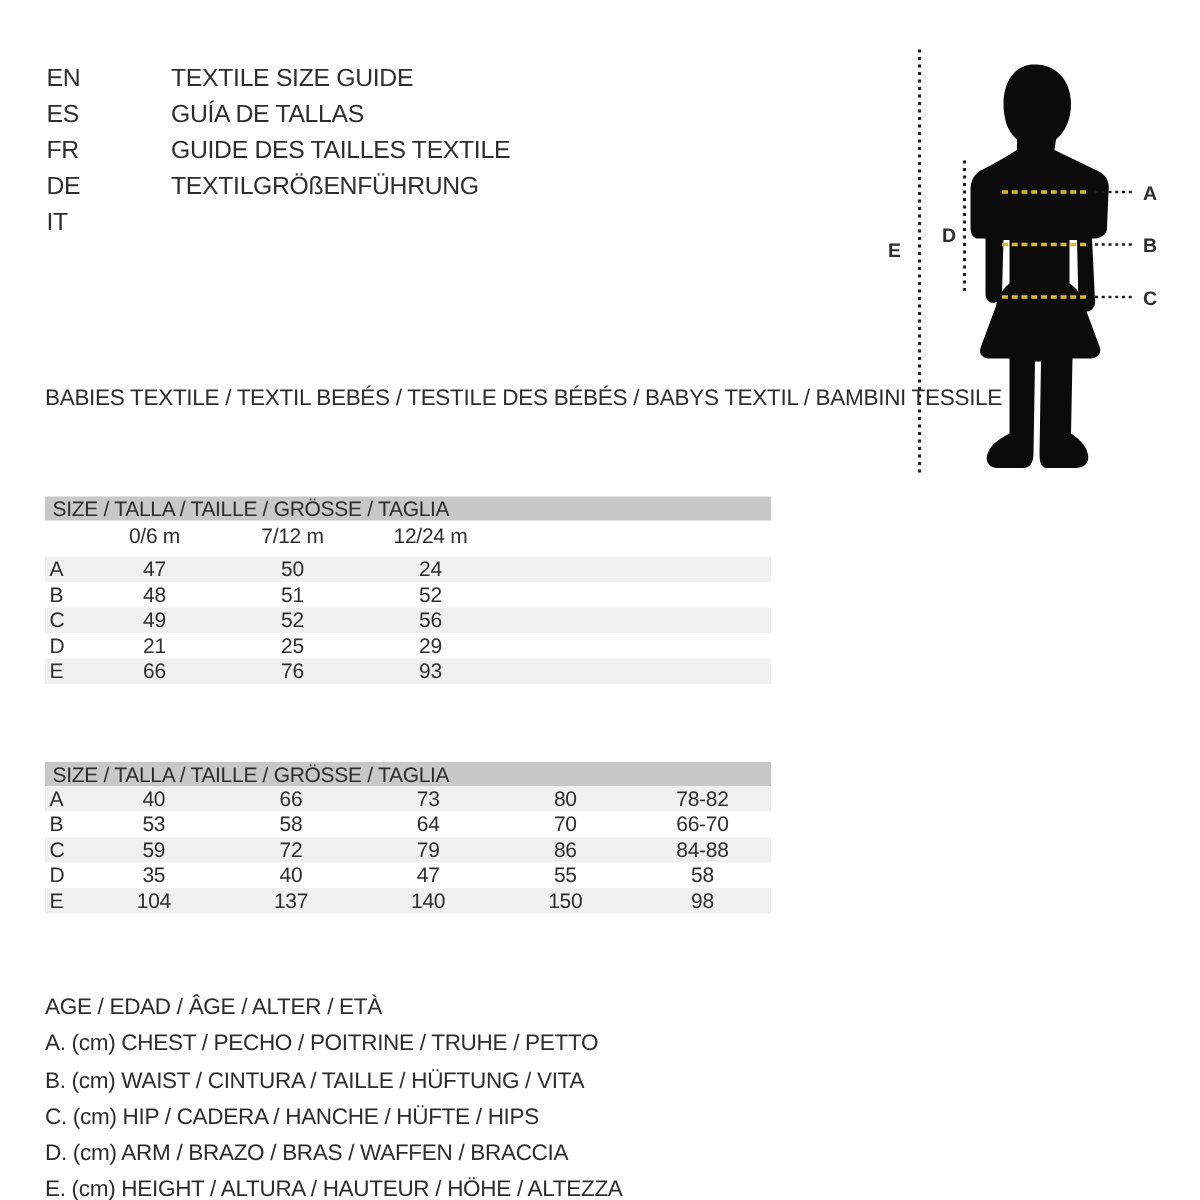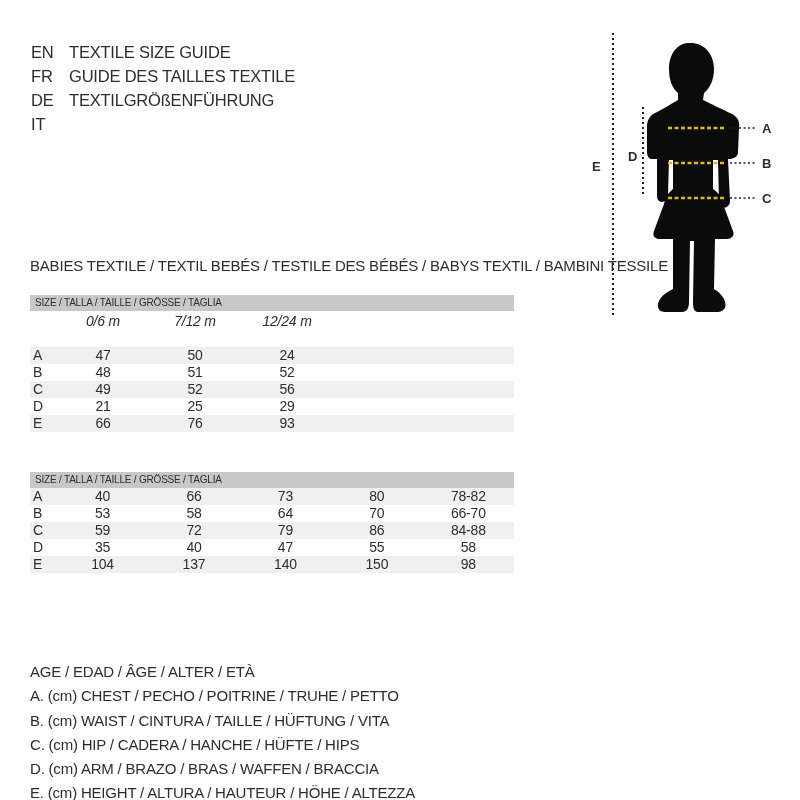--- a/index.html
+++ b/index.html
@@ -7,30 +7,30 @@
     position:relative;
     width:800px;height:800px;
     background:#ffffff;
     font-family:"Liberation Sans","DejaVu Sans",sans-serif;
     color:#2d2d2d;
     overflow:hidden;
     letter-spacing:-0.2px;
   }
   
   .lang-block{position:absolute;left:31px;top:40px;}
-  .lang-row{display:flex;height:24px;line-height:24px;font-size:16.5px;}
+  .lang-row{display:flex;height:24px;line-height:24px;font-size:16.5px;gap:45px;}
   .lang-code{width:38px;}
   .lang-label{white-space:nowrap;}
   
   .section-title{position:absolute;left:30px;font-size:15px;white-space:nowrap;}
   
   .size-table{position:absolute;left:30px;width:484px;font-size:14px;}
-  .size-bar{height:16px;line-height:16px;background:#c8c8c8;padding-left:5px;font-size:10px;}
+  .size-bar{height:16px;line-height:16px;background:#c8c8c8;padding-left:5px;font-size:14px;margin-top:36px;}
   .t-row{display:flex;height:17px;line-height:17px;}
-  .t-row.head{height:36px;line-height:20px;font-style:italic;}
+  .t-row.head{height:24px;line-height:20px;}
   .t-row.stripe{background:#f0f0f0;}
   .cell{text-align:center;}
   .cell.lab{width:24px;text-align:left;padding-left:3px;}
   .cell.val{width:92px;}
   .cell.fill{flex:1;}
   
   .legend{position:absolute;left:30px;top:628px;margin-top:32px;}
   .legend-line{height:24.3px;line-height:24.3px;font-size:15px;white-space:nowrap;}
   
   .figure{position:absolute;left:585px;top:25px;width:210px;height:295px;}
@@ -38,20 +38,24 @@
 </style>
 </head>
 <body>
 
 <div class="canvas">
 
   <div class="lang-block">
     <div class="lang-row">
       <span class="lang-code">EN</span>
       <span class="lang-label">TEXTILE SIZE GUIDE</span>
+    </div>
+    <div class="lang-row">
+      <span class="lang-code">ES</span>
+      <span class="lang-label">GUÍA DE TALLAS</span>
     </div>
     <div class="lang-row">
       <span class="lang-code">FR</span>
       <span class="lang-label">GUIDE DES TAILLES TEXTILE</span>
     </div>
     <div class="lang-row">
       <span class="lang-code">DE</span>
       <span class="lang-label">TEXTILGRÖßENFÜHRUNG</span>
     </div>
     <div class="lang-row">

